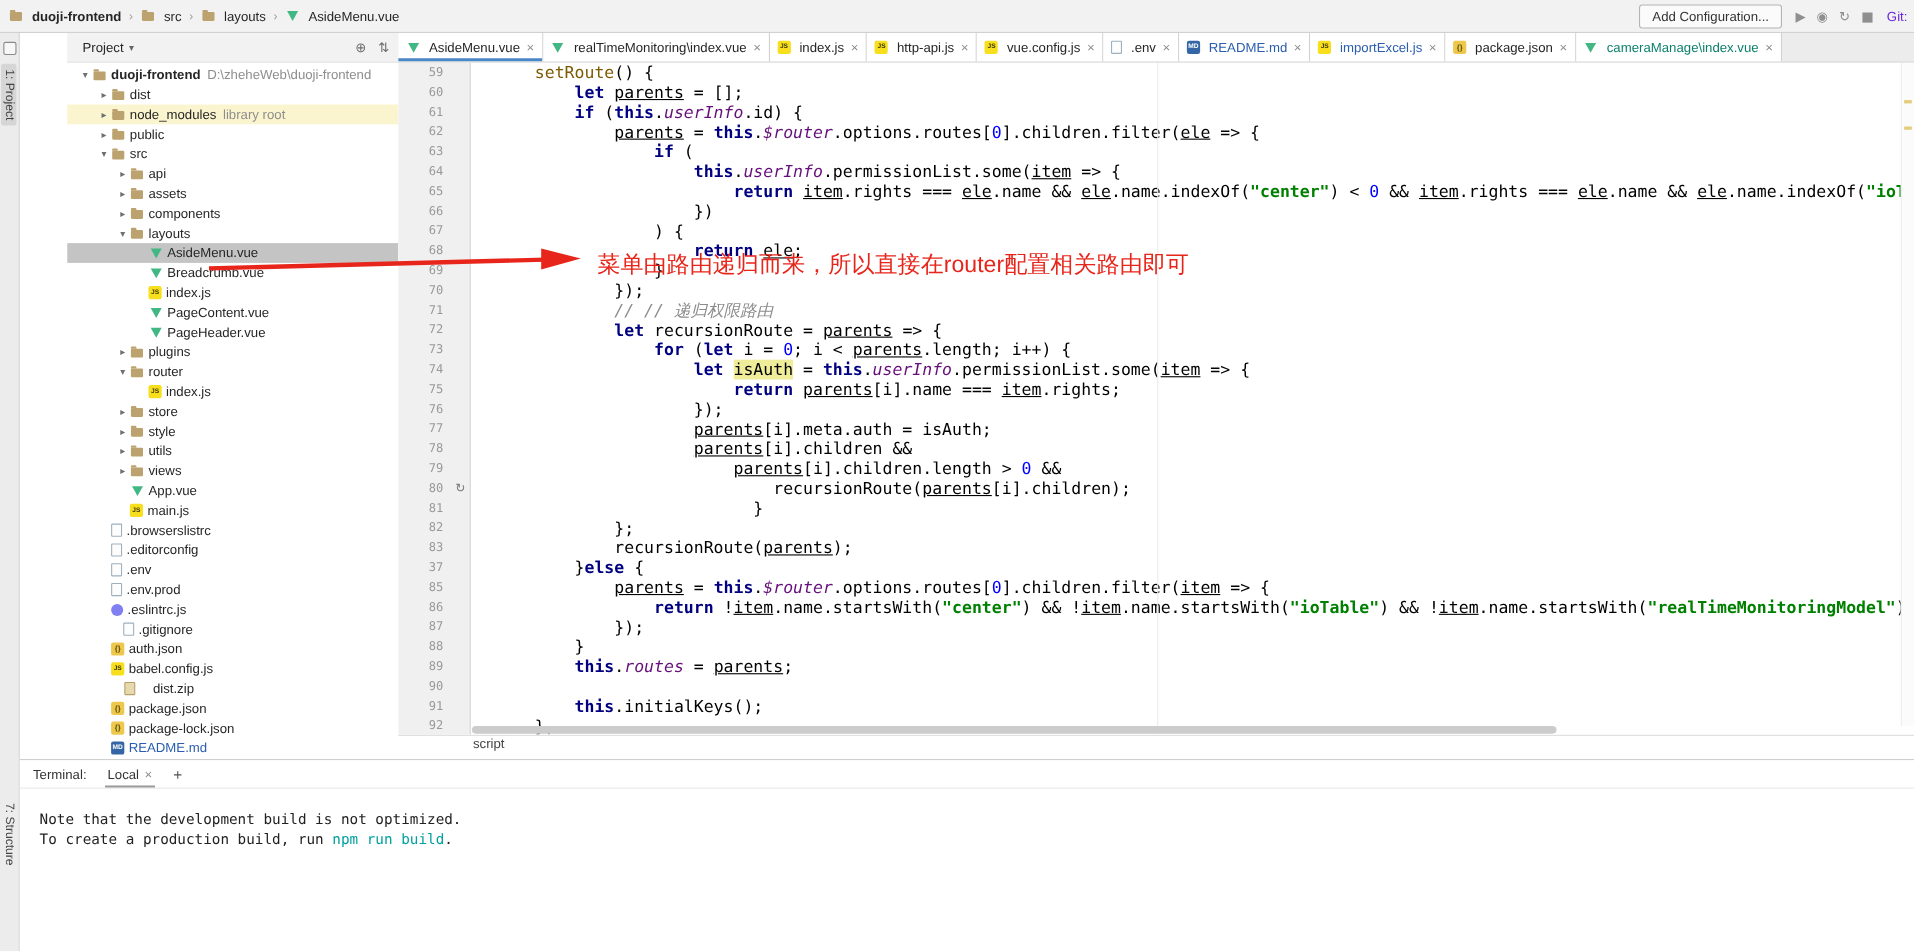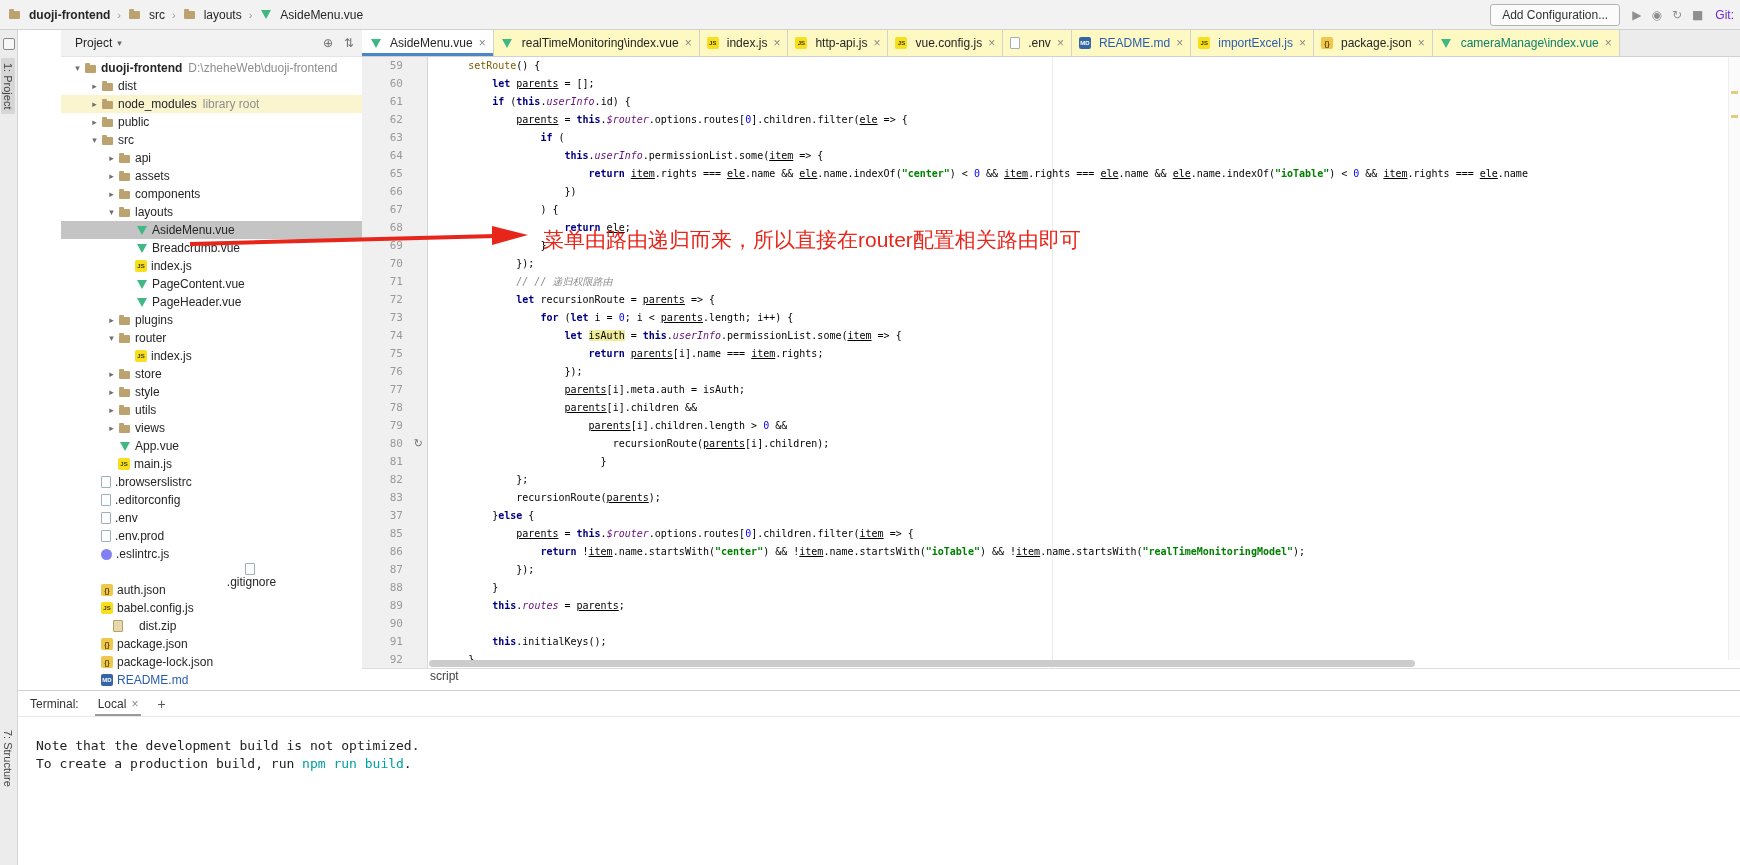--- a/index.html
+++ b/index.html
@@ -46,28 +46,28 @@
   .fic.js{background:#f7df1e;color:#3b3500;font-size:6px;border-radius:2px;width:12px;height:12px;}
   .fic.json{background:#edc84c;color:#5c4a00;font-size:7px;border-radius:2px;width:12px;height:12px;}
   .fic.md{background:#3466a5;color:#fff;font-size:6px;border-radius:2px;width:12px;height:12px;}
   .fic.text{width:10px;height:12px;background:#fdfdfd;border:1px solid #9fb0bd;border-radius:1px;}
   .fic.eslint{width:11px;height:11px;border-radius:50%;background:#8080f2;}
   .fic.zip{width:10px;height:12px;background:#e7d9ad;border:1px solid #b4a269;border-radius:1px;}
 
   
   .editor{position:absolute;left:362px;top:30px;right:0;bottom:175px;background:#fff;}
   .tabs{height:27px;background:#ececec;border-bottom:1px solid #d1d1d1;display:flex;align-items:stretch;overflow:hidden;box-sizing:border-box;}
-  .tab{display:flex;align-items:center;gap:4px;padding:0 7px;border-right:1px solid #d1d1d1;font-size:12px;background:#fef9c3;white-space:nowrap;}
+  .tab{display:flex;align-items:center;gap:4px;padding:0 7px;border-right:1px solid #d1d1d1;font-size:12px;background:#ffffff;white-space:nowrap;}
   .tab.active{background:#fff;box-shadow:inset 0 -3px 0 #4a87c7;}
   .tab-x{color:#8a8a8a;margin-left:2px;font-size:12px;}
   .code-wrap{position:absolute;left:0;right:0;top:27px;bottom:22px;overflow:hidden;background:#fff;}
   .gutter{position:absolute;left:0;top:0;bottom:0;width:66px;background:#f0f0f0;border-right:1px solid #d6d6d6;box-sizing:border-box;font-family:"DejaVu Sans Mono",monospace;font-size:11px;line-height:18px;color:#999;}
   .g-line{height:18px;text-align:right;padding-right:24px;position:relative;}
   .g-marker{position:absolute;right:4px;top:0;color:#777;font-size:11px;font-family:"DejaVu Sans",sans-serif;}
-  .code{position:absolute;left:67px;top:0;right:12px;bottom:0;overflow:hidden;font-family:"DejaVu Sans Mono",monospace;font-size:10px;line-height:18px;color:#000;padding-left:3px;}
+  .code{position:absolute;left:67px;top:0;right:12px;bottom:0;overflow:hidden;font-family:"DejaVu Sans Mono",monospace;font-size:15px;line-height:18px;color:#000;padding-left:3px;}
   .code-line{height:18px;white-space:pre;}
   .tk-k{color:#000080;font-weight:bold;}
   .tk-s{color:#008000;font-weight:bold;}
   .tk-n{color:#0000ff;}
   .tk-c{color:#8c8c8c;font-style:italic;}
   .tk-d{color:#7d5b00;}
   .tk-u{text-decoration:underline;}
   .tk-f{color:#660e7a;font-style:italic;}
   .tk-h{background:#efec9a;}
   .margin-guide{position:absolute;left:690px;top:0;bottom:0;width:1px;background:#ececec;}
@@ -288,21 +288,21 @@
         <div class="tree-row" style="padding-left: 27px;">
           <span class="chev"></span>
           <span class="fic text"></span>
           <span class="tl">.env.prod</span>
         </div>
         <div class="tree-row" style="padding-left: 27px;">
           <span class="chev"></span>
           <span class="fic eslint"></span>
           <span class="tl">.eslintrc.js</span>
         </div>
-        <div class="tree-row" style="padding-left: 38px; flex-direction: column;">
+        <div class="tree-row" style="padding-left: 38px;">
           <span class="chev"></span>
           <span class="fic text"></span>
           <span class="tl">.gitignore</span>
         </div>
         <div class="tree-row" style="padding-left: 27px;">
           <span class="chev"></span>
           <span class="fic json">{}</span>
           <span class="tl">auth.json</span>
         </div>
         <div class="tree-row" style="padding-left: 27px;">

